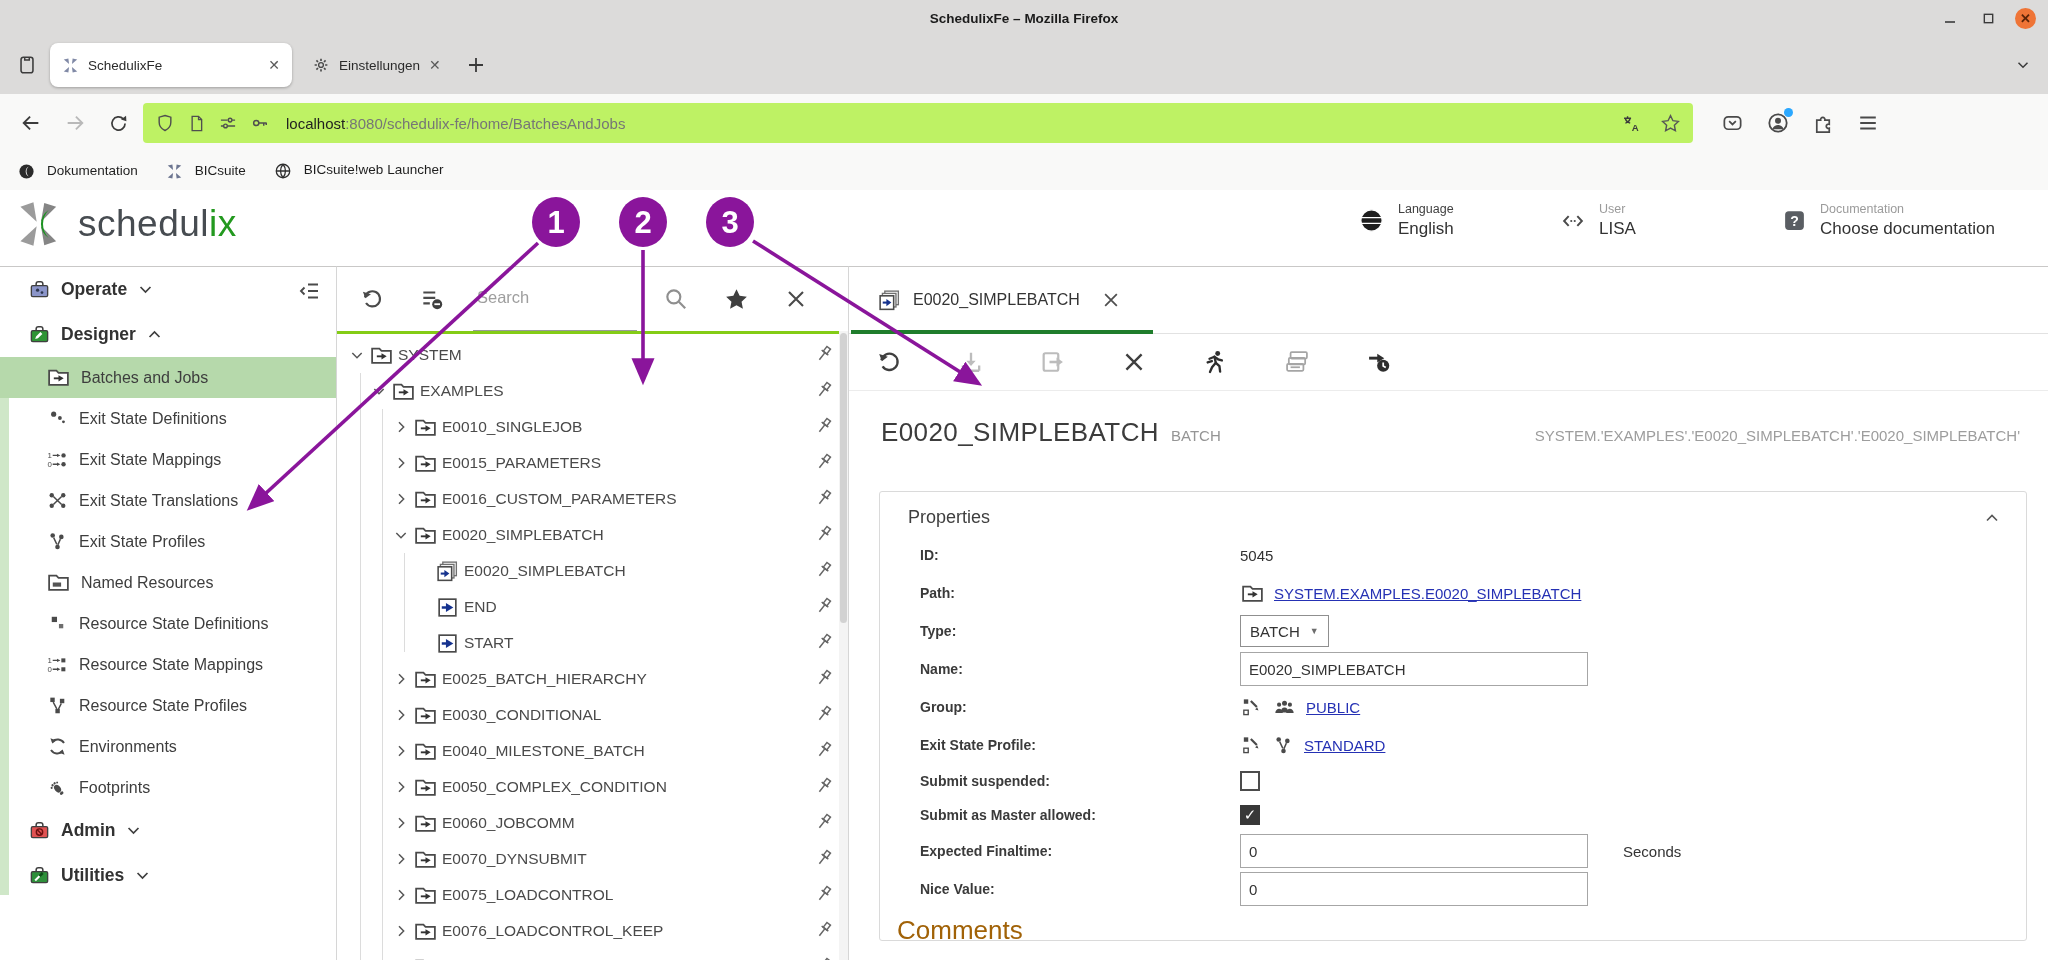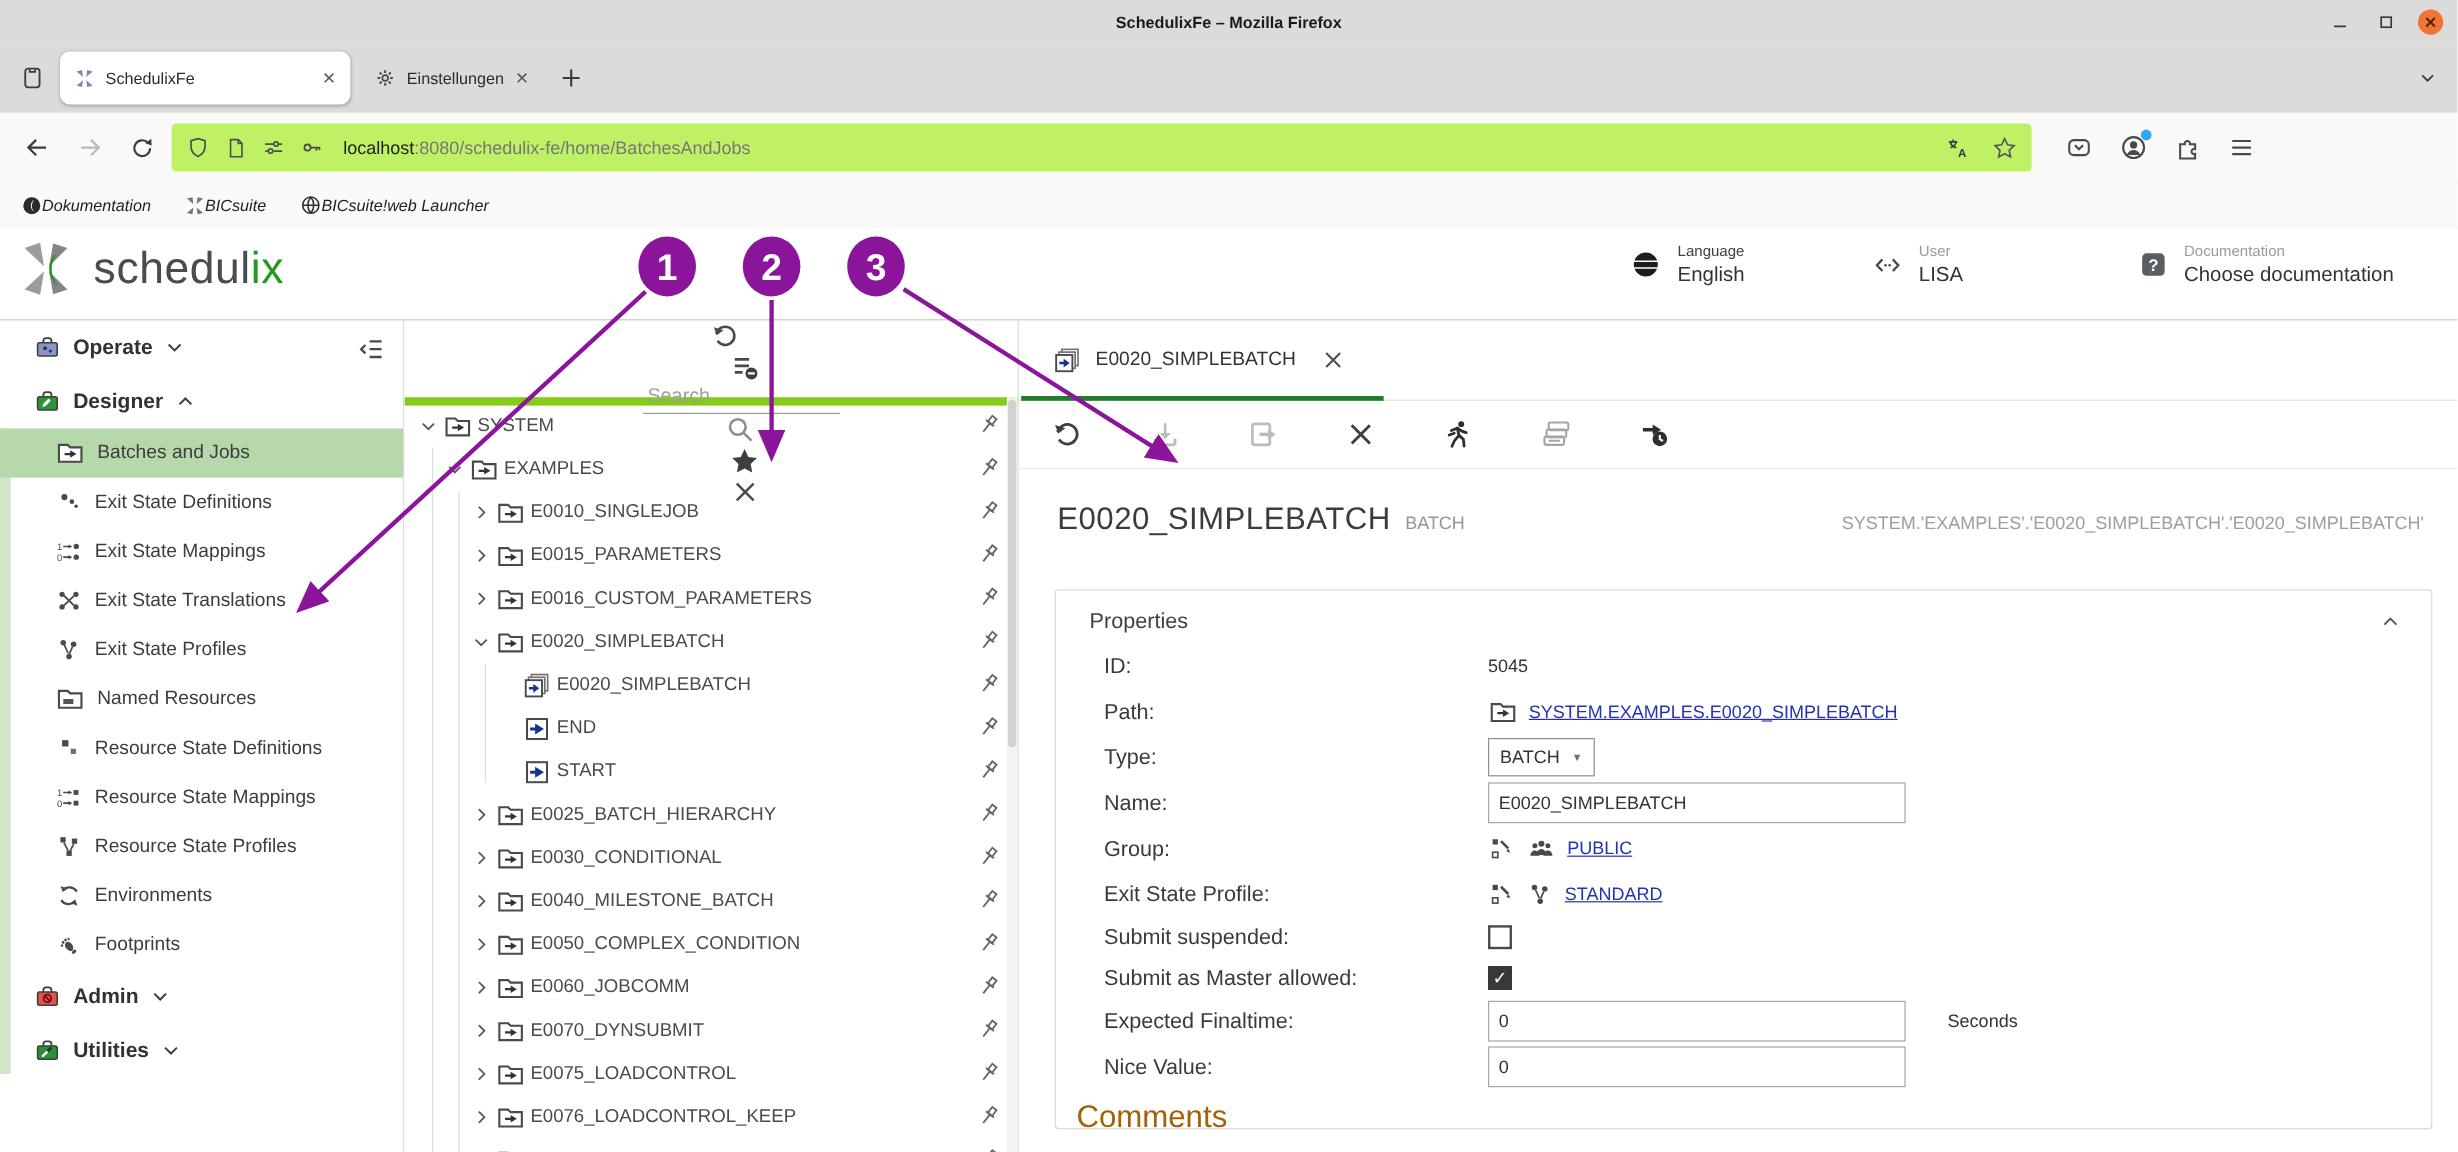--- a/index.html
+++ b/index.html
@@ -33,21 +33,21 @@
   .url-text .host{color:#1f1f1f;}
   .url-text .rest{color:#767676;}
   .uf-right{margin-left:auto;display:flex;gap:18px;align-items:center;}
   .after-field{display:flex;gap:22px;align-items:center;margin-left:28px;}
   .acct-wrap{position:relative;}
   .blue-dot{position:absolute;right:-3px;top:-3px;width:9px;height:9px;border-radius:50%;background:#2ba8ff;}
 
   .bookmarksbar{position:absolute;left:0;top:152px;width:2048px;height:38px;background:#f9f9f8;
                 border-bottom:1px solid #d8d7d6;display:flex;align-items:center;gap:28px;
                 padding-left:18px;font-size:13.5px;color:#1e1e1e;}
-  .bm{display:flex;align-items:center;gap:0;font-style:italic;}
+  .bm{display:flex;gap:12px;}
 
   
   .appheader{position:absolute;left:0;top:190px;width:2048px;height:76px;background:#fff;}
   .logo{position:absolute;left:14px;top:8px;display:flex;align-items:center;}
   .logo-text{font-size:37px;color:#474c51;font-weight:500;margin-left:10px;letter-spacing:.5px;}
   .logo-text .ax{color:#23991f;}
   .hinfo{position:absolute;top:12px;display:flex;align-items:center;gap:13px;}
   .hinfo .lbl{font-size:12.5px;color:#9b9b9b;line-height:1.25;}
   .hinfo .lbl.green{color:#404040;}
   .hinfo .val{font-size:17px;color:#333;line-height:1.3;}
@@ -57,21 +57,21 @@
            border-top:1px solid #c9c8c7;border-right:1px solid #d6d6d6;}
   .side-strip{position:absolute;left:0;top:90px;width:9px;height:538px;background:#cfe7c8;}
   .srow{display:flex;align-items:center;gap:10px;position:relative;cursor:default;}
   .srow.top{height:45px;padding-left:28px;font-size:17.5px;font-weight:bold;color:#323232;}
   .srow.sub{height:41px;padding-left:46px;font-size:16px;color:#3d3d3d;}
   .srow.selected{background:#b6d9ab;}
   .collapse-btn{position:absolute;right:14px;top:12px;color:#4a4a4a;}
 
   .treepanel{position:absolute;left:337px;top:266px;width:511px;height:694px;background:#fff;
              border-top:1px solid #c9c8c7;border-right:1px solid #d6d6d6;overflow:hidden;}
-  .ttb{height:64px;display:flex;align-items:center;padding-left:22px;border-bottom:7px solid #84cc16;flex-direction:column;}
+  .ttb{height:64px;display:flex;padding-left:22px;border-bottom:3px solid #84cc16;}
   .search-in{border:none;outline:none;background:transparent;border-bottom:1px solid #9a9a9a;
              width:156px;font-size:16.5px;color:#555;margin-left:28px;padding:2px 4px 4px 4px;
              font-family:"Liberation Sans",sans-serif;}
   .search-in::placeholder{color:#9e9e9e;}
   .ttb-gap{margin-left:34px;}
   .tree-rows{position:absolute;left:0;top:70px;width:100%;}
   .trow{height:36px;display:flex;align-items:center;font-size:15.5px;color:#4a4a4a;
         padding-right:44px;position:relative;}
   .trow .chev{width:20px;flex:0 0 20px;color:#555;display:flex;align-items:center;}
   .trow .lab{margin-left:4px;white-space:nowrap;}
@@ -91,21 +91,21 @@
   .rtitle{font-size:26px;color:#3c3c3c;letter-spacing:.4px;}
   .rtype{font-size:15px;color:#959595;margin-left:12px;}
   .rpath{margin-left:auto;font-size:15px;color:#9d9d9d;white-space:nowrap;}
 
   .card{position:absolute;left:30px;top:224px;width:1146px;height:448px;
         border:1px solid #dadada;border-radius:3px;background:#fff;}
   .card-h{display:flex;align-items:center;padding:15px 24px 8px 28px;font-size:18px;color:#3f3f3f;}
   .card-h .chev{margin-left:auto;color:#555;}
   .prow{display:flex;align-items:center;height:38px;padding-left:40px;}
   .prow.short{height:34px;}
-  .plabel{width:320px;font-size:18px;font-weight:normal;color:#3a3a3a;flex:0 0 320px;}
+  .plabel{width:320px;font-size:14px;font-weight:bold;color:#3a3a3a;flex:0 0 320px;}
   .pval{display:flex;align-items:center;gap:9px;font-size:15px;color:#333;}
   .pval a{color:#2531b4;text-decoration:underline;}
   .tin{width:330px;height:32px;border:1px solid #a6a6a6;font-size:15px;padding:0 8px;color:#333;
        background:#fff;font-family:"Liberation Sans",sans-serif;}
   .selectbox{height:30px;border:1px solid #8f8f8f;display:flex;align-items:center;gap:10px;
              padding:0 9px;font-size:15px;color:#333;background:#fff;}
   .selectbox:after{content:"▼";font-size:9px;color:#6d6d6d;}
   .cb{width:20px;height:20px;border:2px solid #4c4c4c;background:#fff;display:flex;
       align-items:center;justify-content:center;box-sizing:border-box;}
   .cb.on{background:#383838;border-color:#383838;color:#fff;font-size:15px;}

